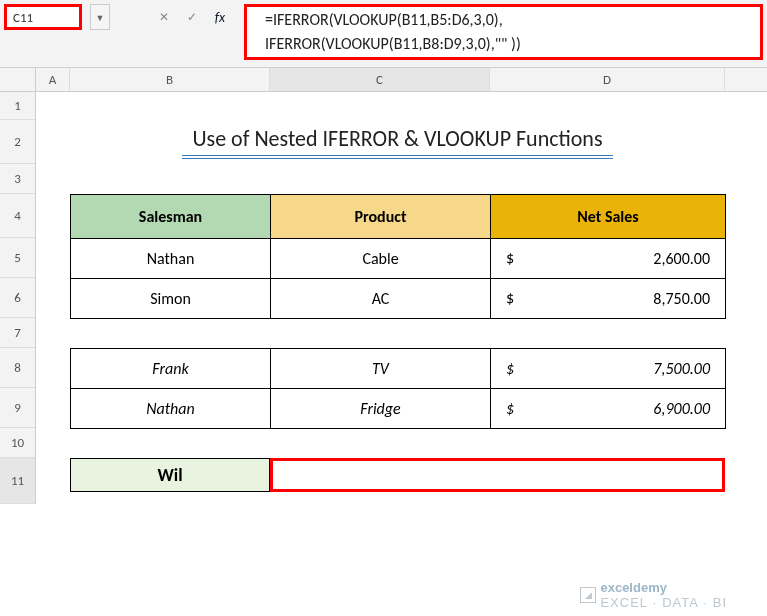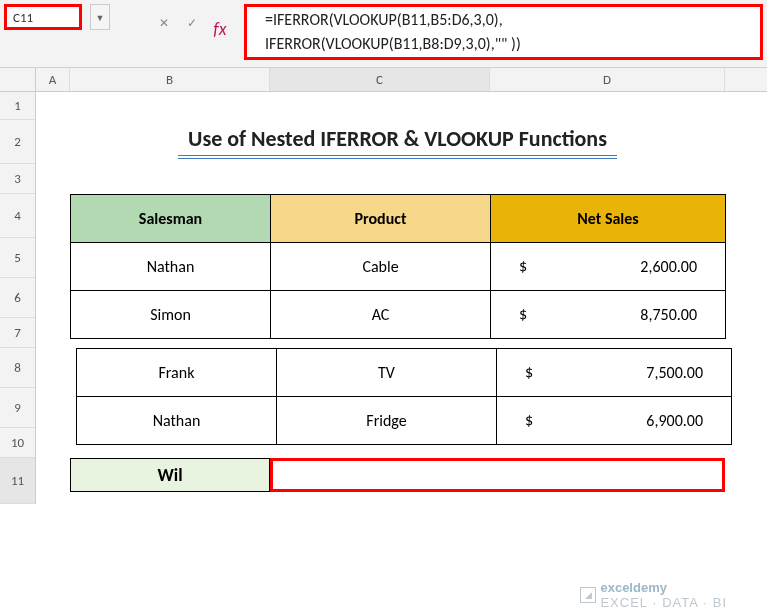--- a/index.html
+++ b/index.html
@@ -55,23 +55,22 @@
     width: 20px;
     height: 20px;
     color: #888;
     font-size: 12px;
     display: flex;
     align-items:center;
     justify-content:center;
   }
   .fx-label {
     font-style: italic;
-    font-size: 18px;
-    color: #be185d;
-    margin-top: 12px;
+    font-size: 14px;
+    color: #0f172a;
   }
   .formula-input {
     flex: 1;
     height: 56px;
     background: #ffffff;
     border: 3px solid #ff0000;
     padding: 4px 18px;
     font-size: 16px;
     color: #222;
     line-height: 1.5;
@@ -146,52 +145,52 @@
     left: 34px;
     top: 28px;
     width: 655px;
     height: 44px;
     display:flex;
     align-items:center;
     justify-content:center;
   }
   .title-text {
     font-size: 22px;
-    font-weight: bold;
+    font-weight: normal;
     color: #222;
     border-bottom: 4px double #3a7abb;
     padding: 0 10px 3px;
   }
   .tbl {
     position: absolute;
     border-collapse: collapse;
   }
   .tbl td, .tbl th {
     border: 1.5px solid #000;
     text-align: center;
     font-size: 16px;
-    padding: 14px;
+    padding: 1px;
   }
   .tbl th { height: 44px; font-weight: bold; }
   .tbl td { height: 40px; }
   .cB { width: 200px; }
   .cC { width: 220px; }
   .cD { width: 235px; }
   .th-salesman { background: #b3d9b3; }
   .th-product { background: #f7d78a; }
   .th-netsales { background: #eab308; }
   .money {
     display:flex;
     justify-content:space-between;
     padding:0 14px;
     align-items:center;
     height:100%;
   }
   .tbl1 { left: 34px; top: 102px; }
-  .tbl2 { left: 40px; top: 256px; }
+  .tbl2 { left: 34px; top: 256px; font-style: italic; }
   .input-row {
     position: absolute;
     left: 34px;
     top: 366px;
     display:flex;
   }
   .input-cell {
     height: 34px;
     border: 1.5px solid #000;
     display:flex;

